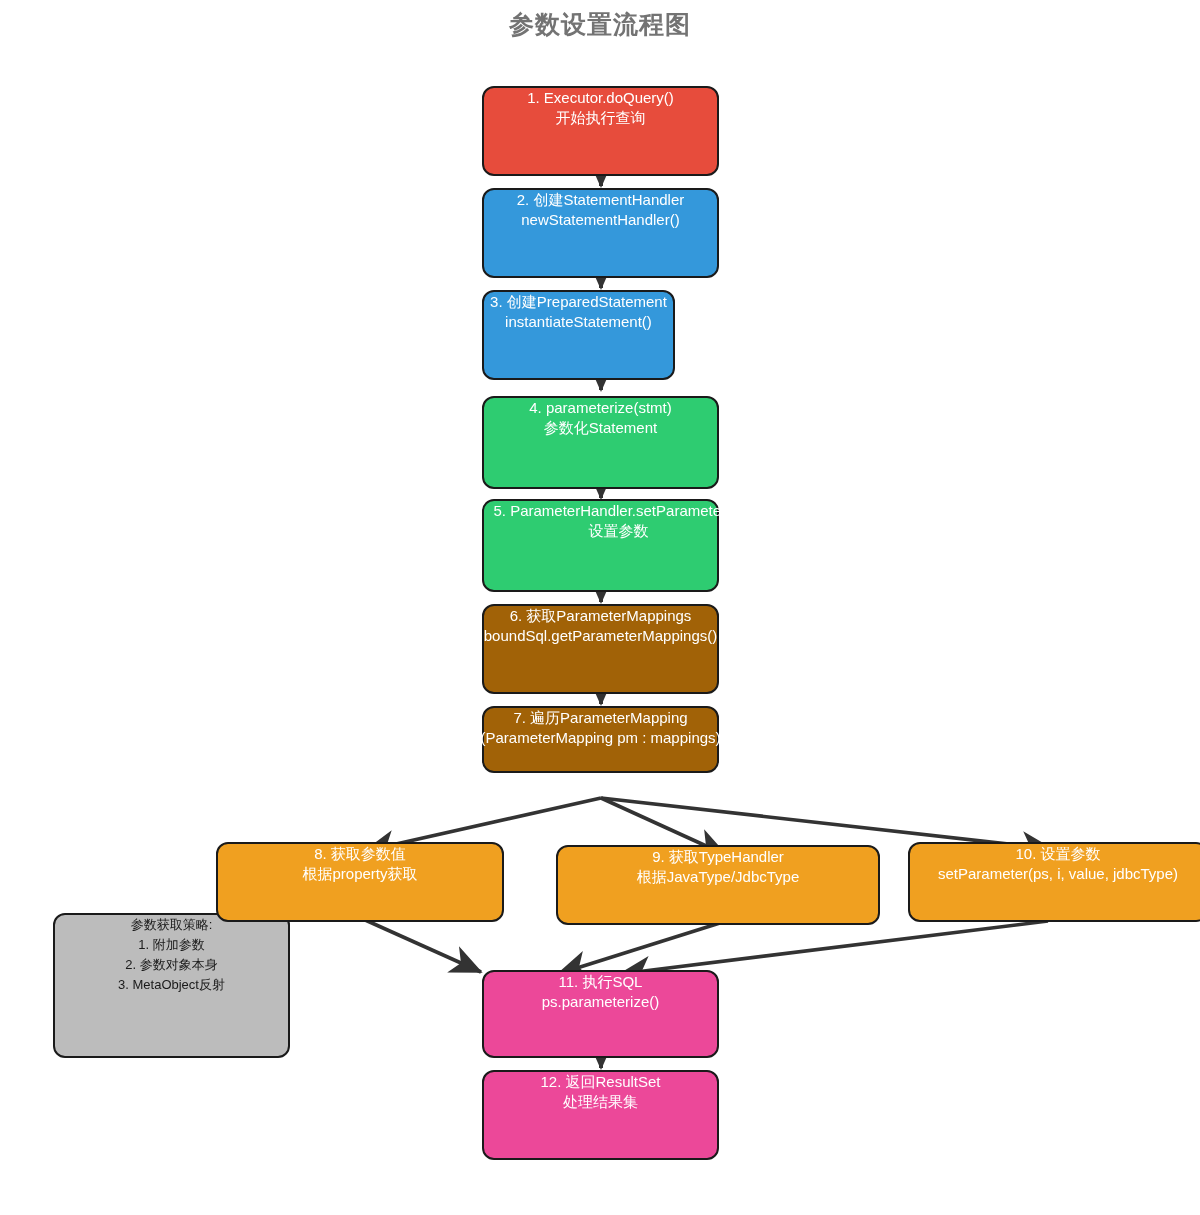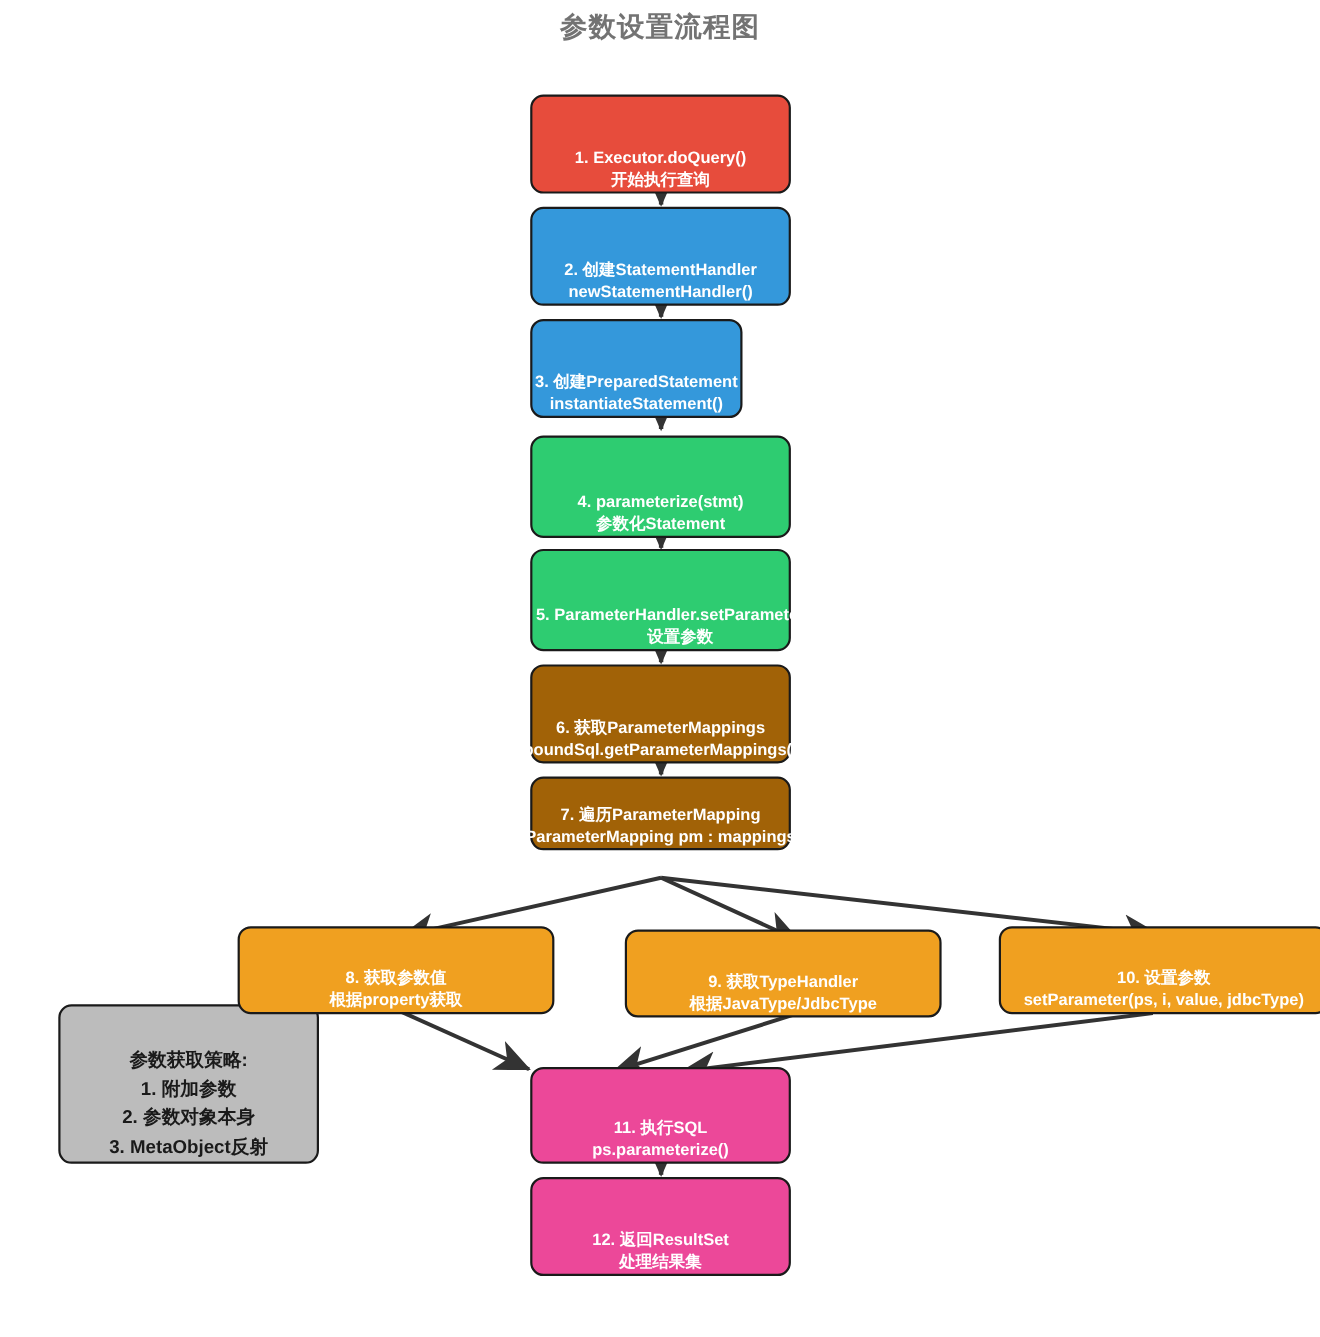--- a/index.html
+++ b/index.html
@@ -38,43 +38,43 @@
     width: 1200px;
     height: 1215px;
     pointer-events: none;
   }
   .node {
     position: absolute;
     box-sizing: border-box;
     border: 2.5px solid #1a1a1a;
     border-radius: 12px;
     display: flex;
-    align-items: flex-end;
+    align-items: flex-start;
     justify-content: center;
     text-align: center;
-    font-weight: bold;
+    font-weight: normal;
     font-size: 15px;
     line-height: 1.35;
     color: #ffffff;
     white-space: nowrap;
     z-index: 2;
   }
   .node .lbl {
     white-space: nowrap;
   }
   .node-red    { background: #e74c3c; }
   .node-blue   { background: #3498db; }
   .node-green  { background: #2ecc71; }
   .node-purple { background: #a16207; }
   .node-orange { background: #f0a020; }
   .node-teal   { background: #ec4899; }
   .node-note {
     background: #bcbcbc;
     color: #1a1a1a;
-    font-size: 17px;
+    font-size: 13px;
     line-height: 1.55;
     z-index: 1;
   }
 </style>
 </head>
 <body>
 
 <div id="canvas">
 
   <div id="title">参数设置流程图</div>
@@ -161,21 +161,21 @@
     </div>
   </div>
 
   <div class="node node-orange" style="left:216px; top:842px; width:288px; height:80px;">
     <div>
       <div class="lbl">8. 获取参数值</div>
       <div class="lbl">根据property获取</div>
     </div>
   </div>
 
-  <div class="node node-orange" style="left:568px; top:845px; width:288px; height:80px;">
+  <div class="node node-orange" style="left:556px; top:845px; width:324px; height:80px;">
     <div>
       <div class="lbl">9. 获取TypeHandler</div>
       <div class="lbl">根据JavaType/JdbcType</div>
     </div>
   </div>
 
   <div class="node node-orange" style="left:908px; top:842px; width:300px; height:80px;">
     <div>
       <div class="lbl">10. 设置参数</div>
       <div class="lbl">setParameter(ps, i, value, jdbcType)</div>

